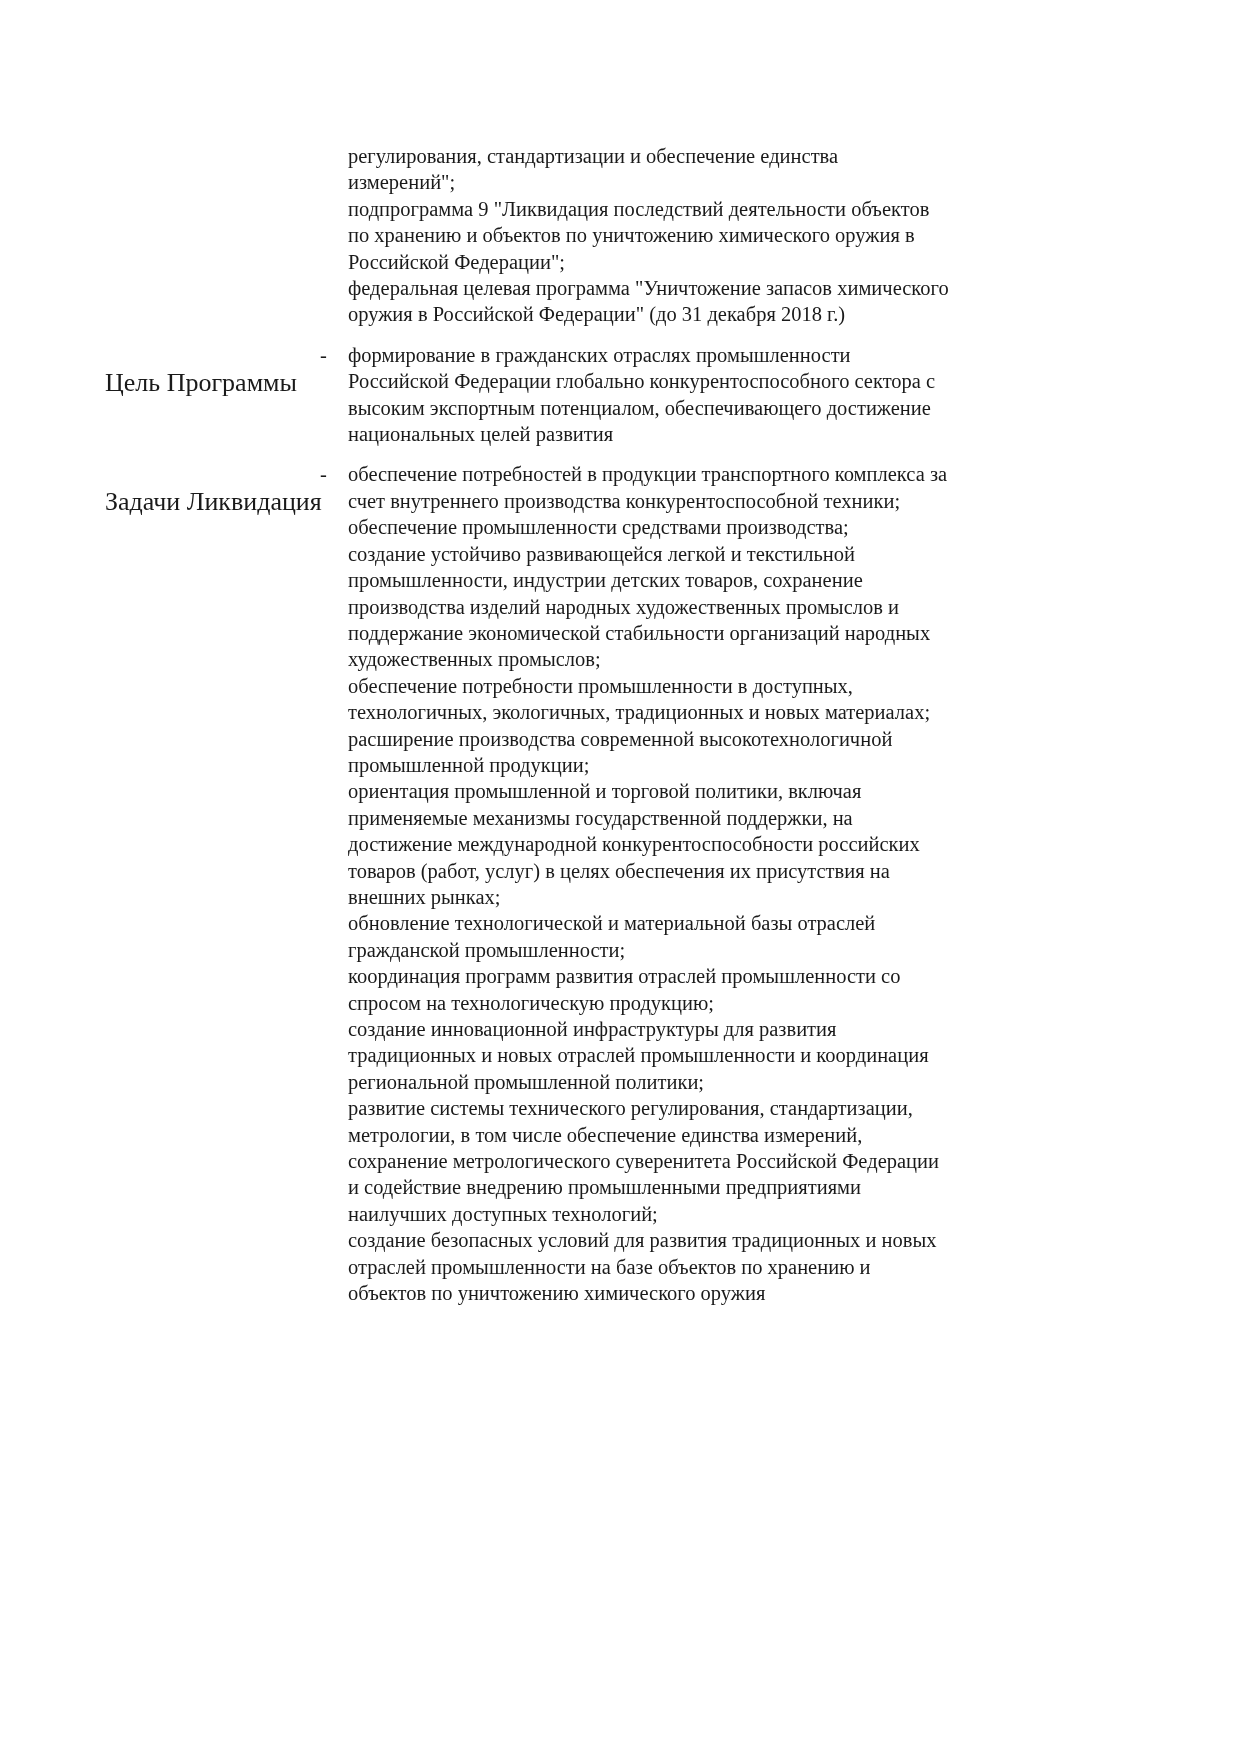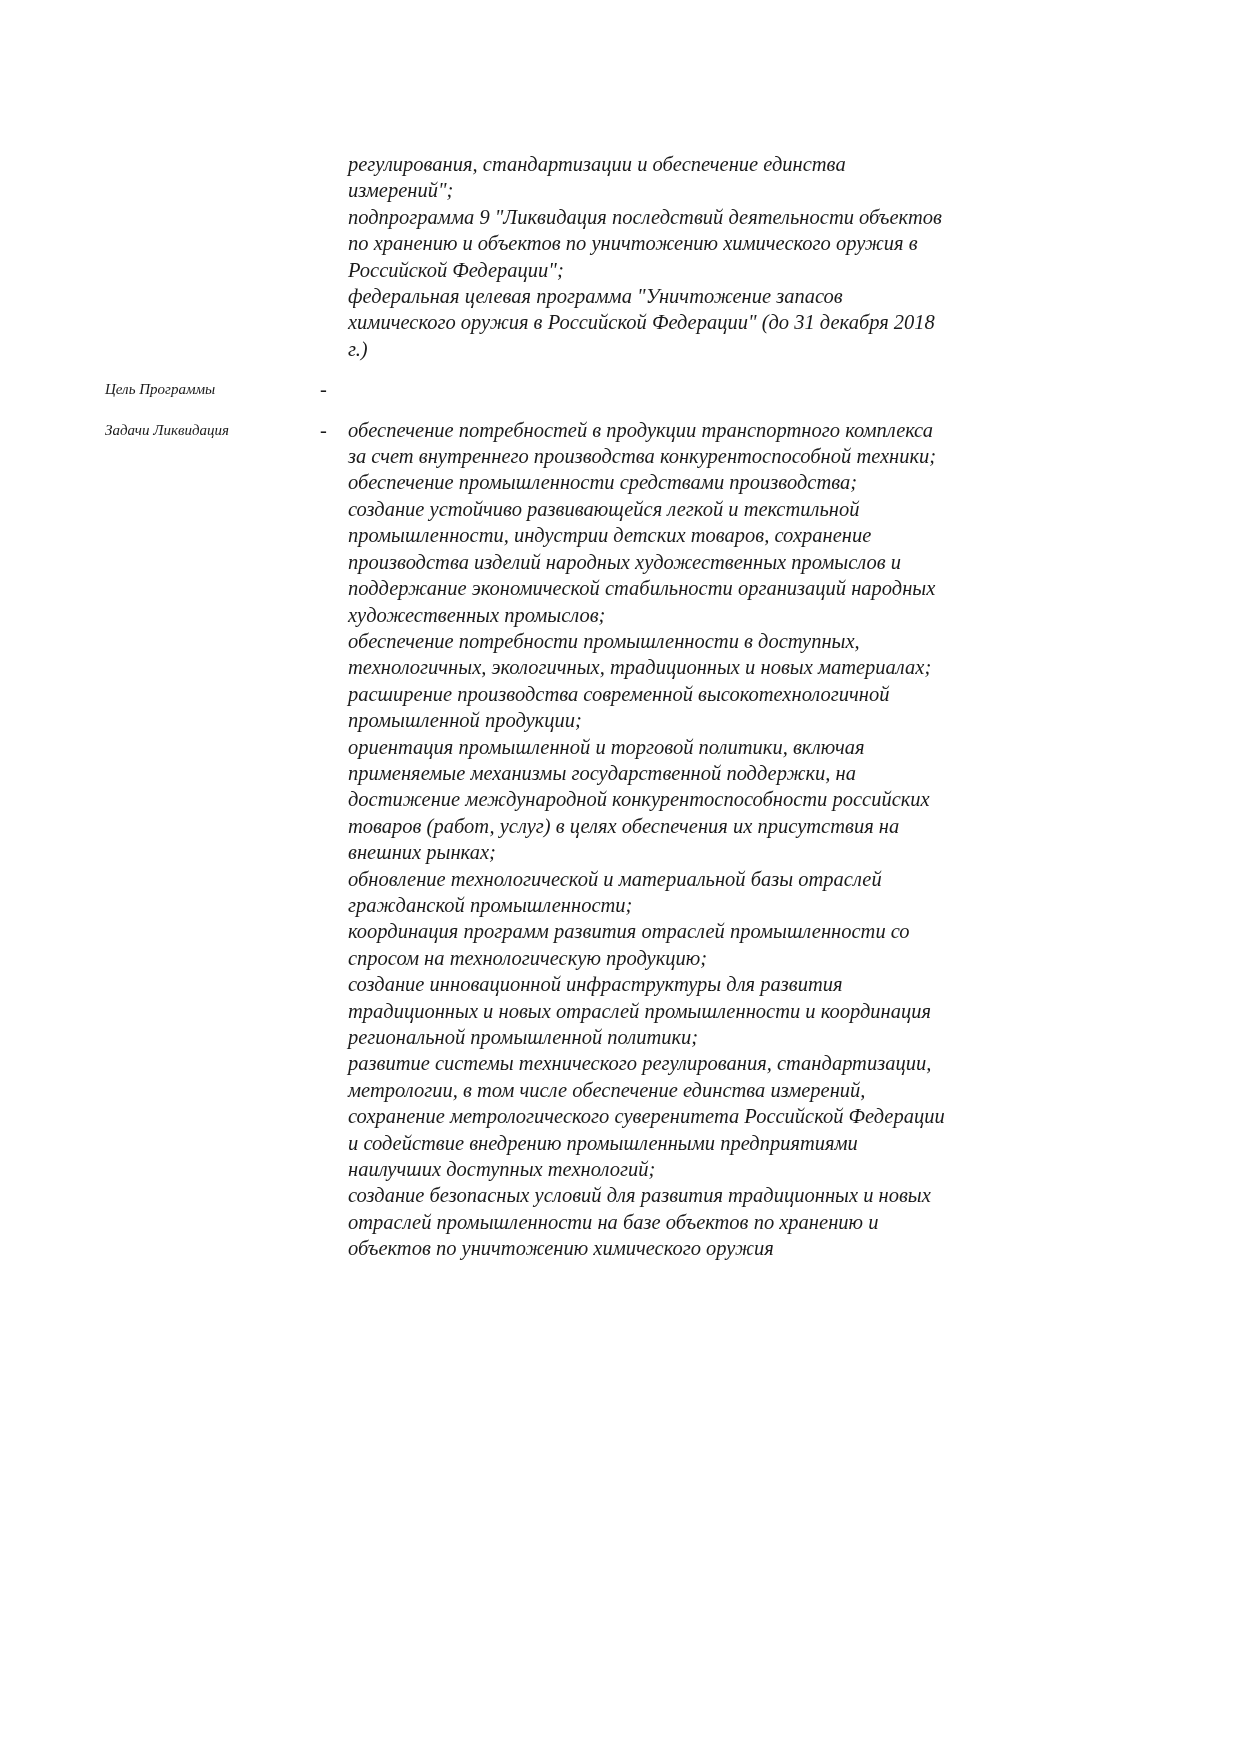--- a/index.html
+++ b/index.html
@@ -10,36 +10,36 @@
   body {
     width: 1240px;
     height: 1754px;
     font-family: "Liberation Serif", "DejaVu Serif", serif;
     color: #1a1a1a;
     position: relative;
     box-sizing: border-box;
   }
   .page {
     position: absolute;
-    top: 151px;
+    top: 143px;
     left: 105px;
     width: 845px;
-    font-style: italic;
   }
   .row {
     display: flex;
     align-items: flex-start;
     margin-bottom: 14px;
   }
   .label-col {
     width: 215px;
     flex: 0 0 215px;
-    font-size: 15px;
+    font-size: 26px;
     line-height: 26.4px;
     white-space: nowrap;
+    margin-top: 28px;
   }
   .dash-col {
     width: 28px;
     flex: 0 0 28px;
     font-size: 20.5px;
     line-height: 26.4px;
   }
   .text-col {
     flex: 1 1 auto;
     max-width: 602px;
@@ -58,20 +58,21 @@
     <div class="label-col"></div>
     <div class="dash-col"></div>
     <div class="text-col">регулирования, стандартизации и обеспечение единства измерений";
 подпрограмма 9 "Ликвидация последствий деятельности объектов по хранению и объектов по уничтожению химического оружия в Российской Федерации";
 федеральная целевая программа "Уничтожение запасов химического оружия в Российской Федерации" (до 31 декабря 2018 г.)</div>
   </div>
 
   <div class="row">
     <div class="label-col">Цель Программы</div>
     <div class="dash-col">-</div>
+    <div class="text-col">формирование в гражданских отраслях промышленности Российской Федерации глобально конкурентоспособного сектора с высоким экспортным потенциалом, обеспечивающего достижение национальных целей развития</div>
   </div>
 
   <div class="row">
     <div class="label-col">Задачи Ликвидация</div>
     <div class="dash-col">-</div>
     <div class="text-col">обеспечение потребностей в продукции транспортного комплекса за счет внутреннего производства конкурентоспособной техники;
 обеспечение промышленности средствами производства;
 создание устойчиво развивающейся легкой и текстильной промышленности, индустрии детских товаров, сохранение производства изделий народных художественных промыслов и поддержание экономической стабильности организаций народных художественных промыслов;
 обеспечение потребности промышленности в доступных, технологичных, экологичных, традиционных и новых материалах;
 расширение производства современной высокотехнологичной промышленной продукции;

